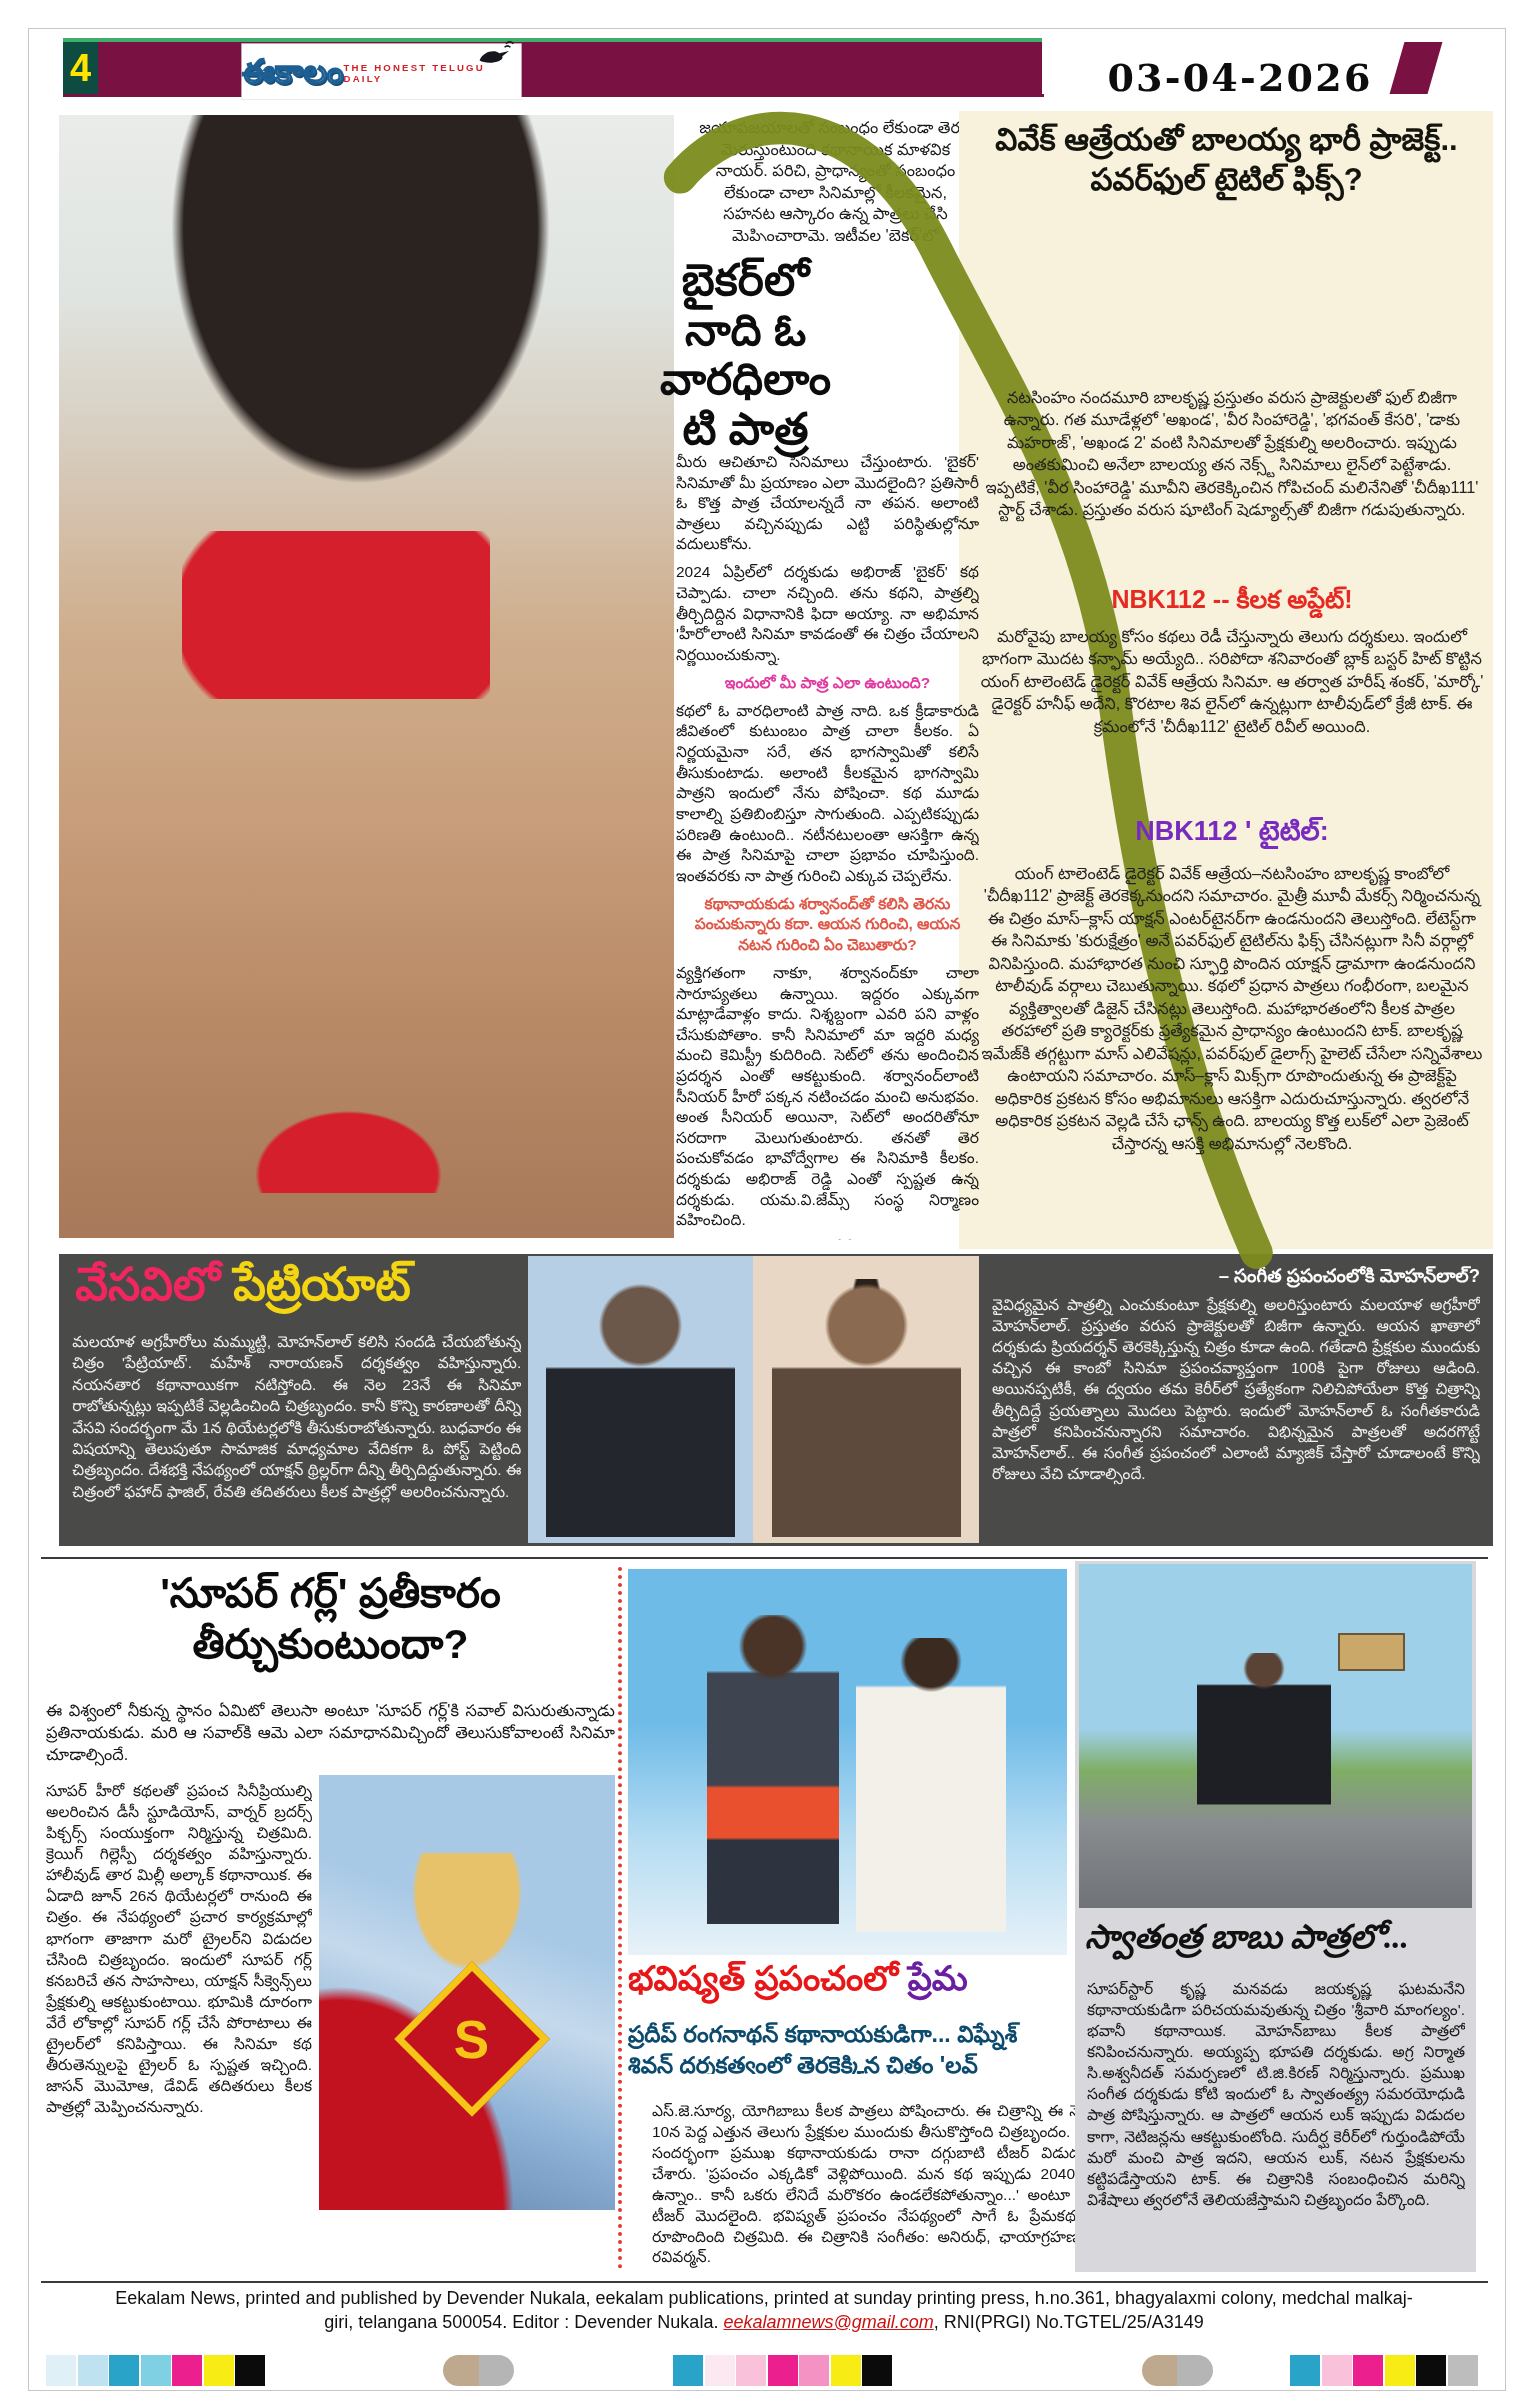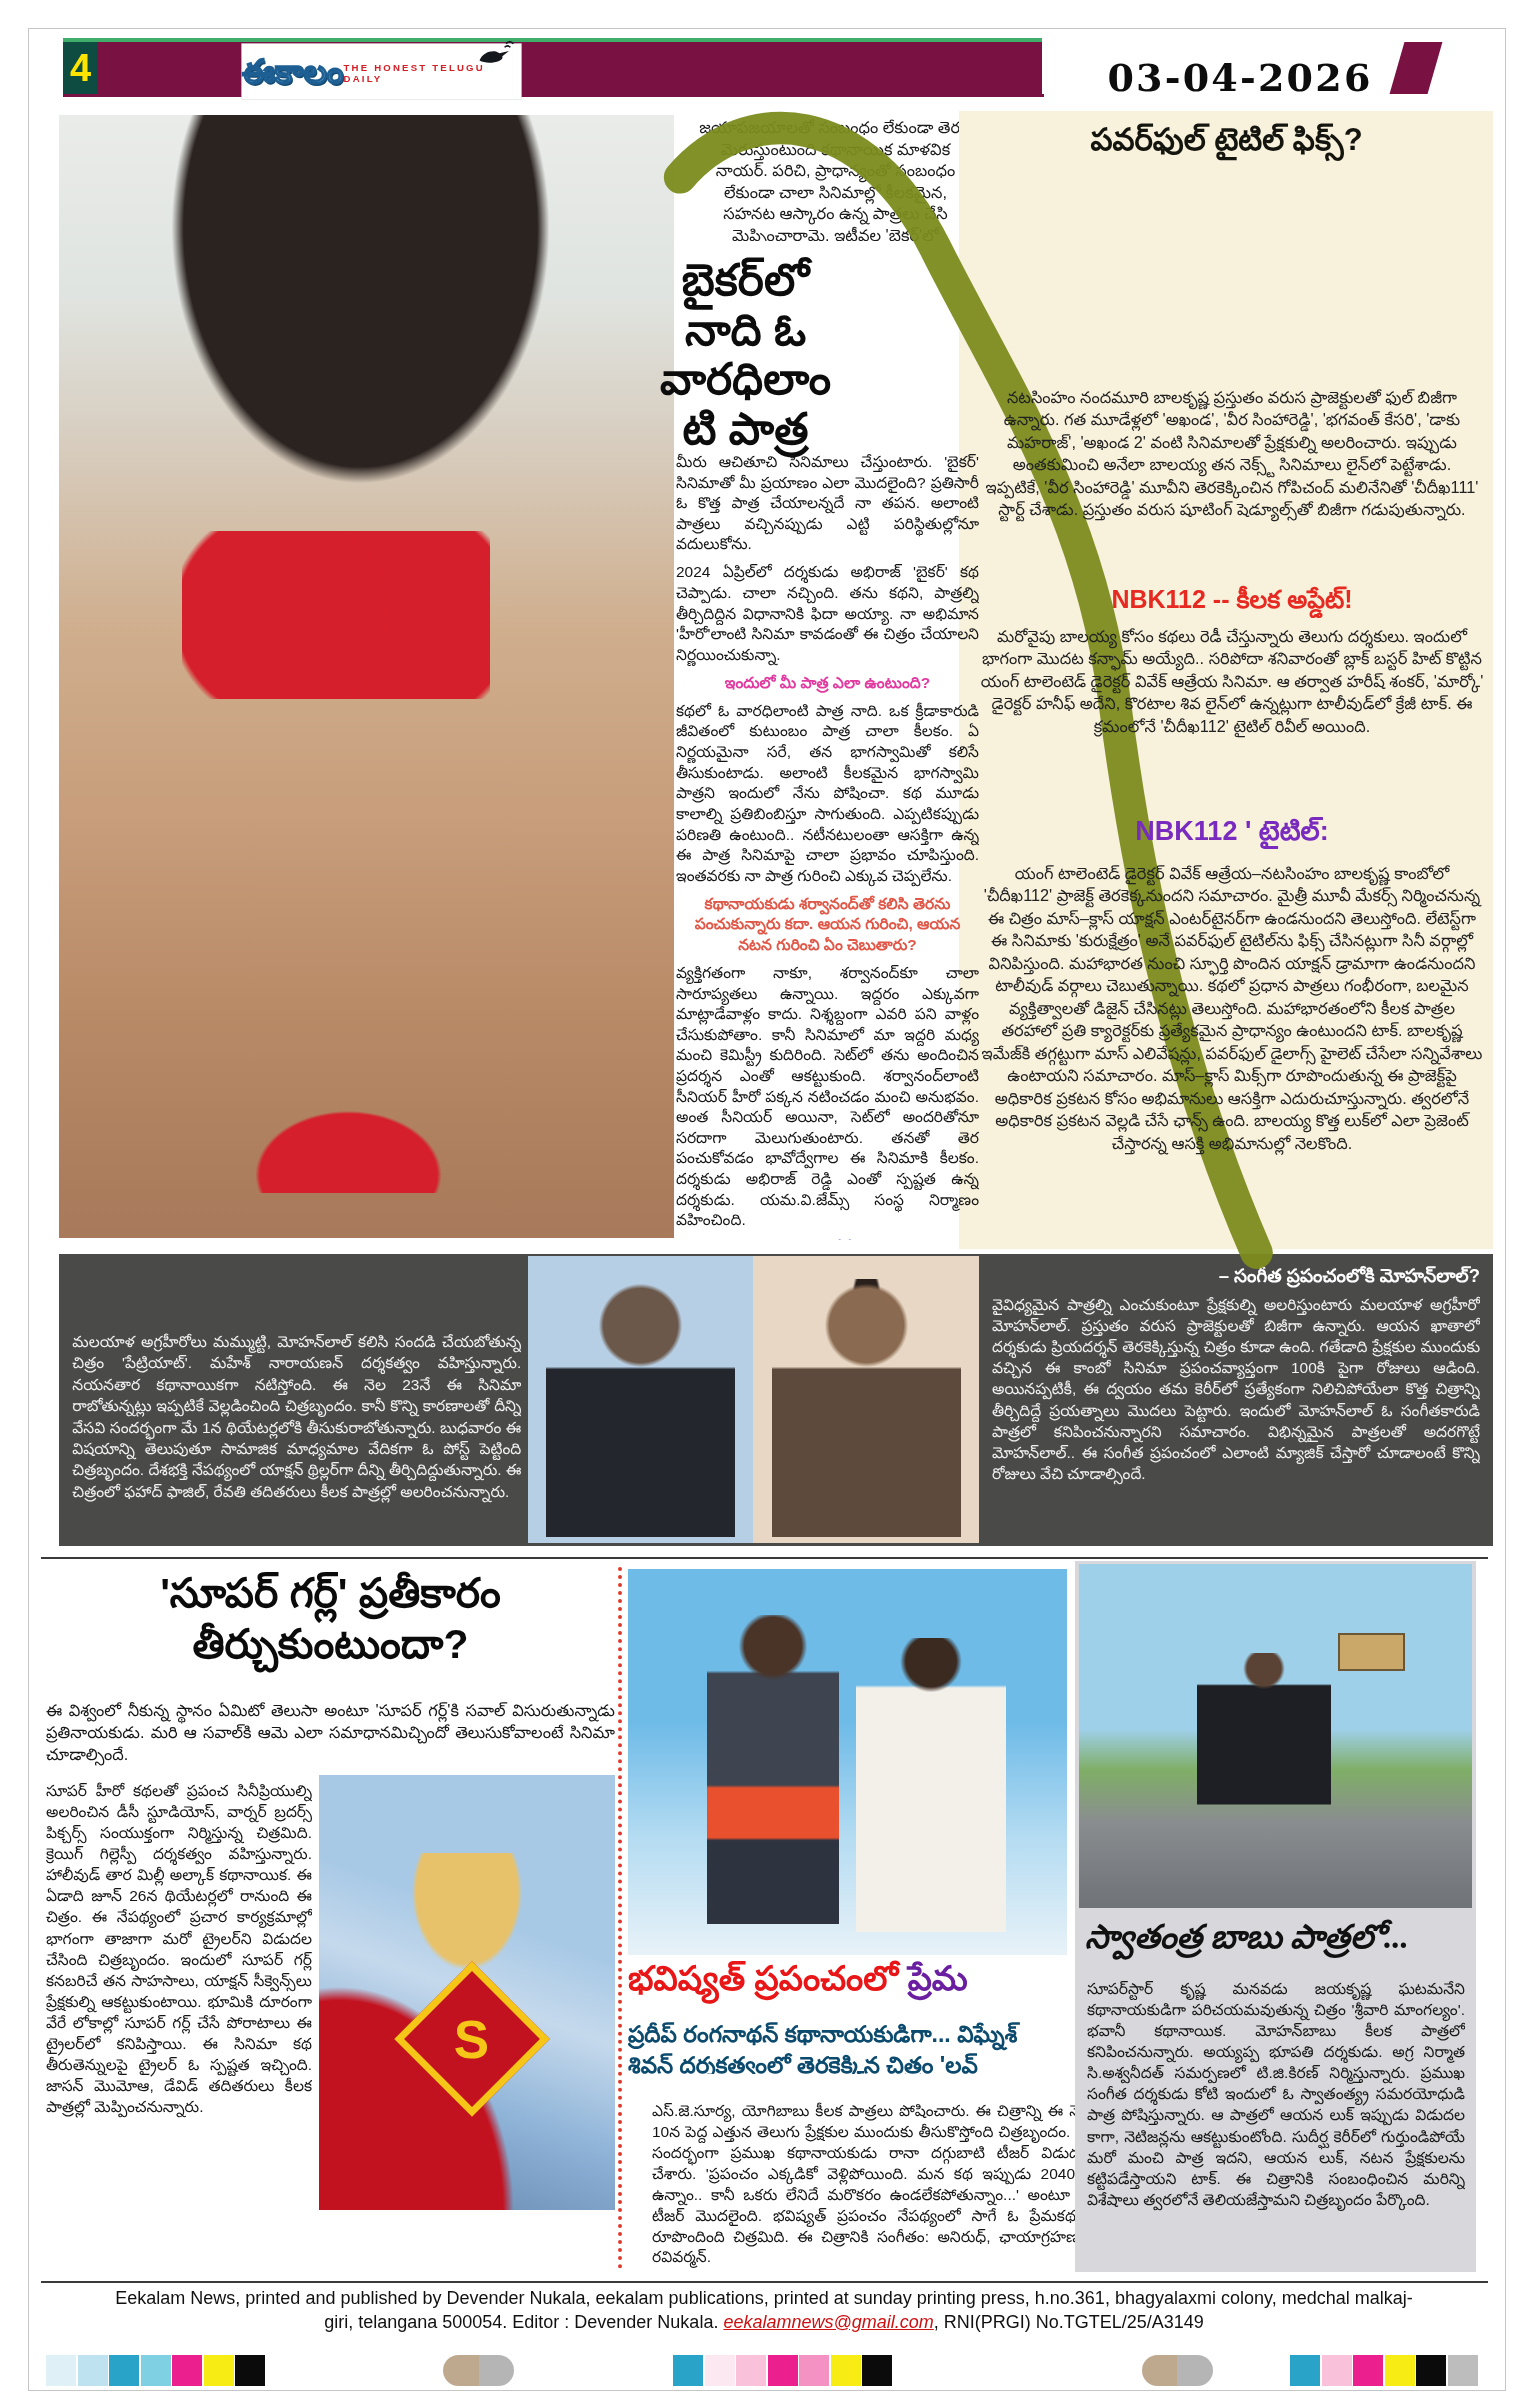--- a/index.html
+++ b/index.html
@@ -188,30 +188,35 @@
     <p class="q-pink">ఇందులో మీ పాత్ర ఎలా ఉంటుంది?</p>
     <p class="just">కథలో ఓ వారధిలాంటి పాత్ర నాది. ఒక క్రీడాకారుడి జీవితంలో కుటుంబం పాత్ర చాలా కీలకం. ఏ నిర్ణయమైనా సరే, తన భాగస్వామితో కలిసే తీసుకుంటాడు. అలాంటి కీలకమైన భాగస్వామి పాత్రని ఇందులో నేను పోషించా. కథ మూడు కాలాల్ని ప్రతిబింబిస్తూ సాగుతుంది. ఎప్పటికప్పుడు పరిణతి ఉంటుంది.. నటీనటులంతా ఆసక్తిగా ఉన్న ఈ పాత్ర సినిమాపై చాలా ప్రభావం చూపిస్తుంది. ఇంతవరకు నా పాత్ర గురించి ఎక్కువ చెప్పలేను.</p>
     <p class="q-red">కథానాయకుడు శర్వానంద్‌తో కలిసి తెరను పంచుకున్నారు కదా. ఆయన గురించి, ఆయన నటన గురించి ఏం చెబుతారు?</p>
     <p class="just">వ్యక్తిగతంగా నాకూ, శర్వానంద్‌కూ చాలా సారూప్యతలు ఉన్నాయి. ఇద్దరం ఎక్కువగా మాట్లాడేవాళ్లం కాదు. నిశ్శబ్దంగా ఎవరి పని వాళ్లం చేసుకుపోతాం. కానీ సినిమాలో మా ఇద్దరి మధ్య మంచి కెమిస్ట్రీ కుదిరింది. సెట్‌లో తను అందించిన ప్రదర్శన ఎంతో ఆకట్టుకుంది. శర్వానంద్‌లాంటి సీనియర్ హీరో పక్కన నటించడం మంచి అనుభవం. అంత సీనియర్ అయినా, సెట్‌లో అందరితోనూ సరదాగా మెలుగుతుంటారు. తనతో తెర పంచుకోవడం భావోద్వేగాల ఈ సినిమాకి కీలకం. దర్శకుడు అభిరాజ్ రెడ్డి ఎంతో స్పష్టత ఉన్న దర్శకుడు. యమ.వి.జేమ్స్ సంస్థ నిర్మాణం వహించింది.</p>
     <p class="q-blue">ఈ సినిమా ప్రయాణంలో మీకెదురైన సవాళ్లు ఎలాంటివి?</p>
 
   </div>
 
   <div class="abs cream"></div>
   <div class="abs cream-head">
+    <div>వివేక్ ఆత్రేయతో బాలయ్య భారీ ప్రాజెక్ట్..</div>
     <div>పవర్‌ఫుల్ టైటిల్ ఫిక్స్?</div>
   </div>
   <div class="abs proj-photo clip"></div>
   <div class="abs proj-body proj-intro ctr clip">నటసింహం నందమూరి బాలకృష్ణ ప్రస్తుతం వరుస ప్రాజెక్టులతో ఫుల్ బిజీగా ఉన్నారు. గత మూడేళ్లలో 'అఖండ', 'వీర సింహారెడ్డి', 'భగవంత్ కేసరి', 'డాకు మహరాజ్', 'అఖండ 2' వంటి సినిమాలతో ప్రేక్షకుల్ని అలరించారు. ఇప్పుడు అంతకుమించి అనేలా బాలయ్య తన నెక్స్ట్ సినిమాలు లైన్‌లో పెట్టేశాడు. ఇప్పటికే, 'వీర సింహారెడ్డి' మూవీని తెరకెక్కించిన గోపిచంద్ మలినేనితో 'చీదీఖ111' స్టార్ట్ చేశాడు. ప్రస్తుతం వరుస షూటింగ్ షెడ్యూల్స్‌తో బిజీగా గడుపుతున్నారు.</div>
   <div class="abs nbk-red ctr">NBK112 -- కీలక అప్డేట్!</div>
   <div class="abs proj-body proj-b1 ctr clip">మరోవైపు బాలయ్య కోసం కథలు రెడీ చేస్తున్నారు తెలుగు దర్శకులు. ఇందులో భాగంగా మొదట కన్ఫామ్ అయ్యేది.. సరిపోదా శనివారంతో బ్లాక్ బస్టర్ హిట్ కొట్టిన యంగ్ టాలెంటెడ్ డైరెక్టర్ వివేక్ ఆత్రేయ సినిమా. ఆ తర్వాత హరీష్ శంకర్, 'మార్కో' డైరెక్టర్ హనీఫ్ అదేని, కొరటాల శివ లైన్‌లో ఉన్నట్లుగా టాలీవుడ్‌లో క్రేజీ టాక్. ఈ క్రమంలోనే 'చీదీఖ112' టైటిల్ రివీల్ అయింది.</div>
   <div class="abs nbk-purple ctr">NBK112 ' టైటిల్:</div>
   <div class="abs proj-body proj-b2 ctr clip">యంగ్ టాలెంటెడ్ డైరెక్టర్ వివేక్ ఆత్రేయ–నటసింహం బాలకృష్ణ కాంబోలో 'చీదీఖ112' ప్రాజెక్ట్ తెరకెక్కనుందని సమాచారం. మైత్రీ మూవీ మేకర్స్ నిర్మించనున్న ఈ చిత్రం మాస్–క్లాస్ యాక్షన్ ఎంటర్‌టైనర్‌గా ఉండనుందని తెలుస్తోంది. లేటెస్ట్‌గా ఈ సినిమాకు 'కురుక్షేత్రం' అనే పవర్‌ఫుల్ టైటిల్‌ను ఫిక్స్ చేసినట్లుగా సినీ వర్గాల్లో వినిపిస్తుంది. మహాభారత నుంచి స్ఫూర్తి పొందిన యాక్షన్ డ్రామాగా ఉండనుందని టాలీవుడ్ వర్గాలు చెబుతున్నాయి. కథలో ప్రధాన పాత్రలు గంభీరంగా, బలమైన వ్యక్తిత్వాలతో డిజైన్ చేసినట్లు తెలుస్తోంది. మహాభారతంలోని కీలక పాత్రల తరహాలో ప్రతి క్యారెక్టర్‌కు ప్రత్యేకమైన ప్రాధాన్యం ఉంటుందని టాక్. బాలకృష్ణ ఇమేజ్‌కి తగ్గట్టుగా మాస్ ఎలివేషన్లు, పవర్‌ఫుల్ డైలాగ్స్ హైలెట్ చేసేలా సన్నివేశాలు ఉంటాయని సమాచారం. మాస్–క్లాస్ మిక్స్‌గా రూపొందుతున్న ఈ ప్రాజెక్ట్‌పై అధికారిక ప్రకటన కోసం అభిమానులు ఆసక్తిగా ఎదురుచూస్తున్నారు. త్వరలోనే అధికారిక ప్రకటన వెల్లడి చేసే ఛాన్స్ ఉంది. బాలయ్య కొత్త లుక్‌లో ఎలా ప్రెజెంట్ చేస్తారన్న ఆసక్తి అభిమానుల్లో నెలకొంది.</div>
 
   <div class="abs patriot">
+    <div class="pat-head">
+      <span class="pat-pink">వేసవిలో</span>
+      <span class="pat-yellow">పేట్రియాట్</span>
+    </div>
     <div class="pat-left">మలయాళ అగ్రహీరోలు మమ్ముట్టి, మోహన్‌లాల్ కలిసి సందడి చేయబోతున్న చిత్రం 'పేట్రియాట్'. మహేశ్ నారాయణన్ దర్శకత్వం వహిస్తున్నారు. నయనతార కథానాయికగా నటిస్తోంది. ఈ నెల 23నే ఈ సినిమా రాబోతున్నట్లు ఇప్పటికే వెల్లడించింది చిత్రబృందం. కానీ కొన్ని కారణాలతో దీన్ని వేసవి సందర్భంగా మే 1న థియేటర్లలోకి తీసుకురాబోతున్నారు. బుధవారం ఈ విషయాన్ని తెలుపుతూ సామాజిక మాధ్యమాల వేదికగా ఓ పోస్ట్ పెట్టింది చిత్రబృందం. దేశభక్తి నేపథ్యంలో యాక్షన్ థ్రిల్లర్‌గా దీన్ని తీర్చిదిద్దుతున్నారు. ఈ చిత్రంలో ఫహాద్ ఫాజిల్, రేవతి తదితరులు కీలక పాత్రల్లో అలరించనున్నారు.</div>
     <div class="pat-photo clip">
       <div class="pp-man1"></div>
       <div class="pp-man2"></div>
     </div>
     <div class="pat-right clip">
       <div class="pat-right-head">– సంగీత ప్రపంచంలోకి మోహన్‌లాల్?</div>
       <div class="just">వైవిధ్యమైన పాత్రల్ని ఎంచుకుంటూ ప్రేక్షకుల్ని అలరిస్తుంటారు మలయాళ అగ్రహీరో మోహన్‌లాల్. ప్రస్తుతం వరుస ప్రాజెక్టులతో బిజీగా ఉన్నారు. ఆయన ఖాతాలో దర్శకుడు ప్రియదర్శన్ తెరకెక్కిస్తున్న చిత్రం కూడా ఉంది. గతేడాది ప్రేక్షకుల ముందుకు వచ్చిన ఈ కాంబో సినిమా ప్రపంచవ్యాప్తంగా 100కి పైగా రోజులు ఆడింది. అయినప్పటికీ, ఈ ద్వయం తమ కెరీర్‌లో ప్రత్యేకంగా నిలిచిపోయేలా కొత్త చిత్రాన్ని తీర్చిదిద్దే ప్రయత్నాలు మొదలు పెట్టారు. ఇందులో మోహన్‌లాల్ ఓ సంగీతకారుడి పాత్రలో కనిపించనున్నారని సమాచారం. విభిన్నమైన పాత్రలతో అదరగొట్టే మోహన్‌లాల్.. ఈ సంగీత ప్రపంచంలో ఎలాంటి మ్యాజిక్ చేస్తారో చూడాలంటే కొన్ని రోజులు వేచి చూడాల్సిందే.</div>
     </div>
   </div>

